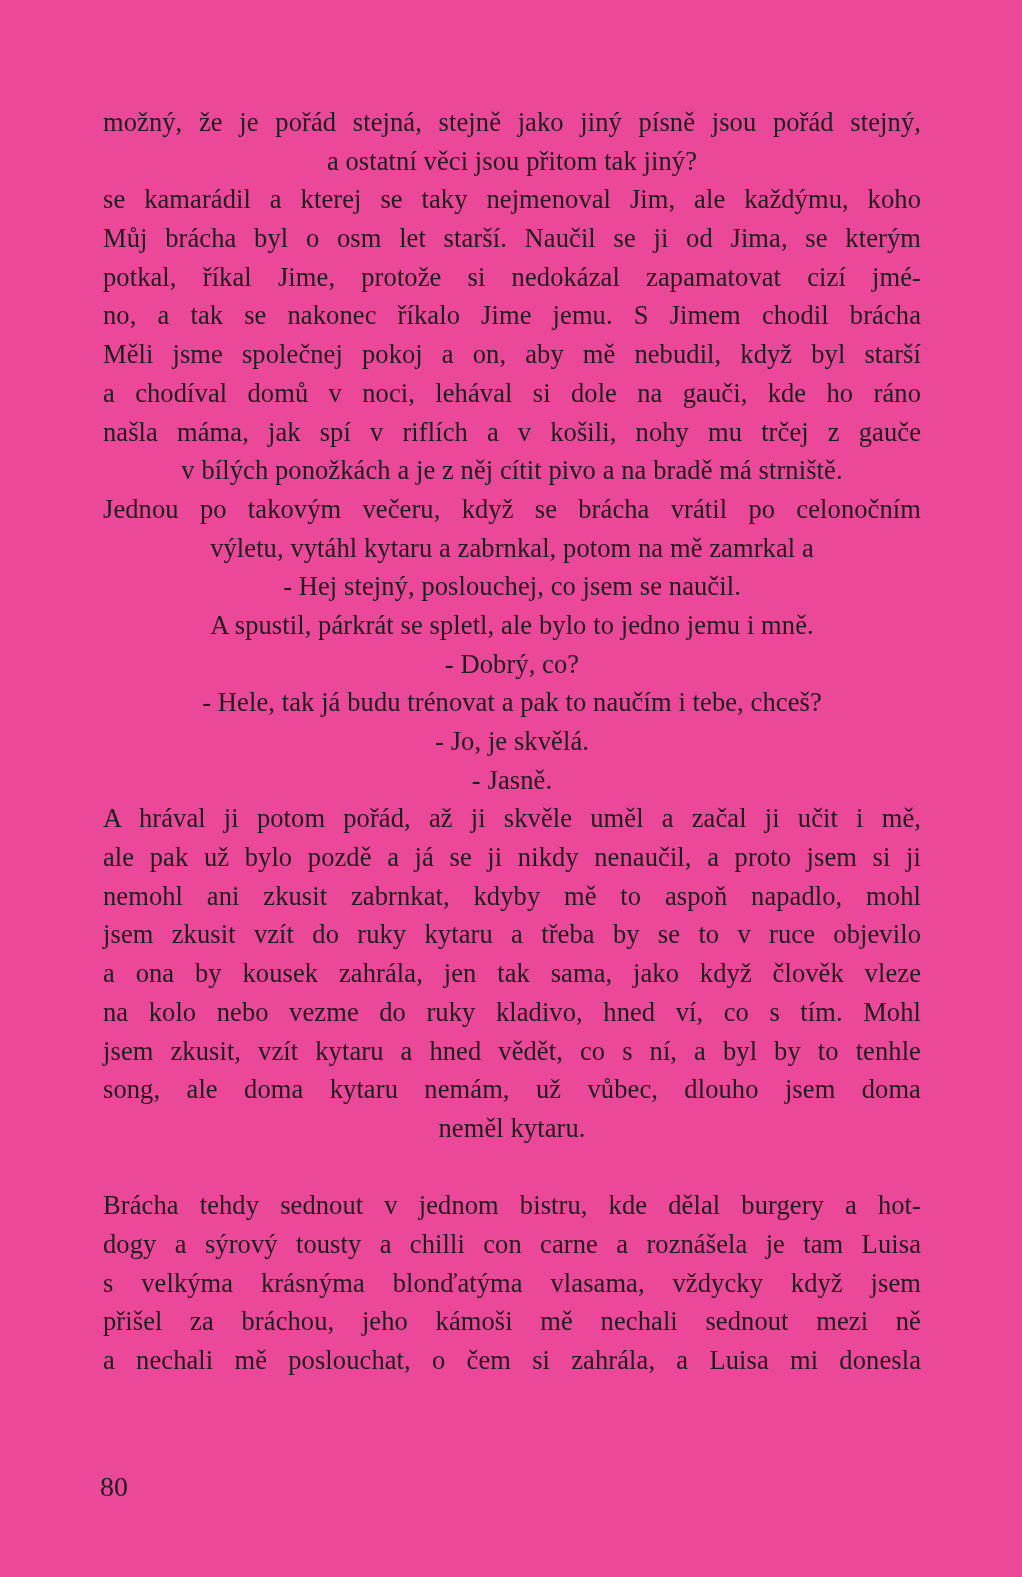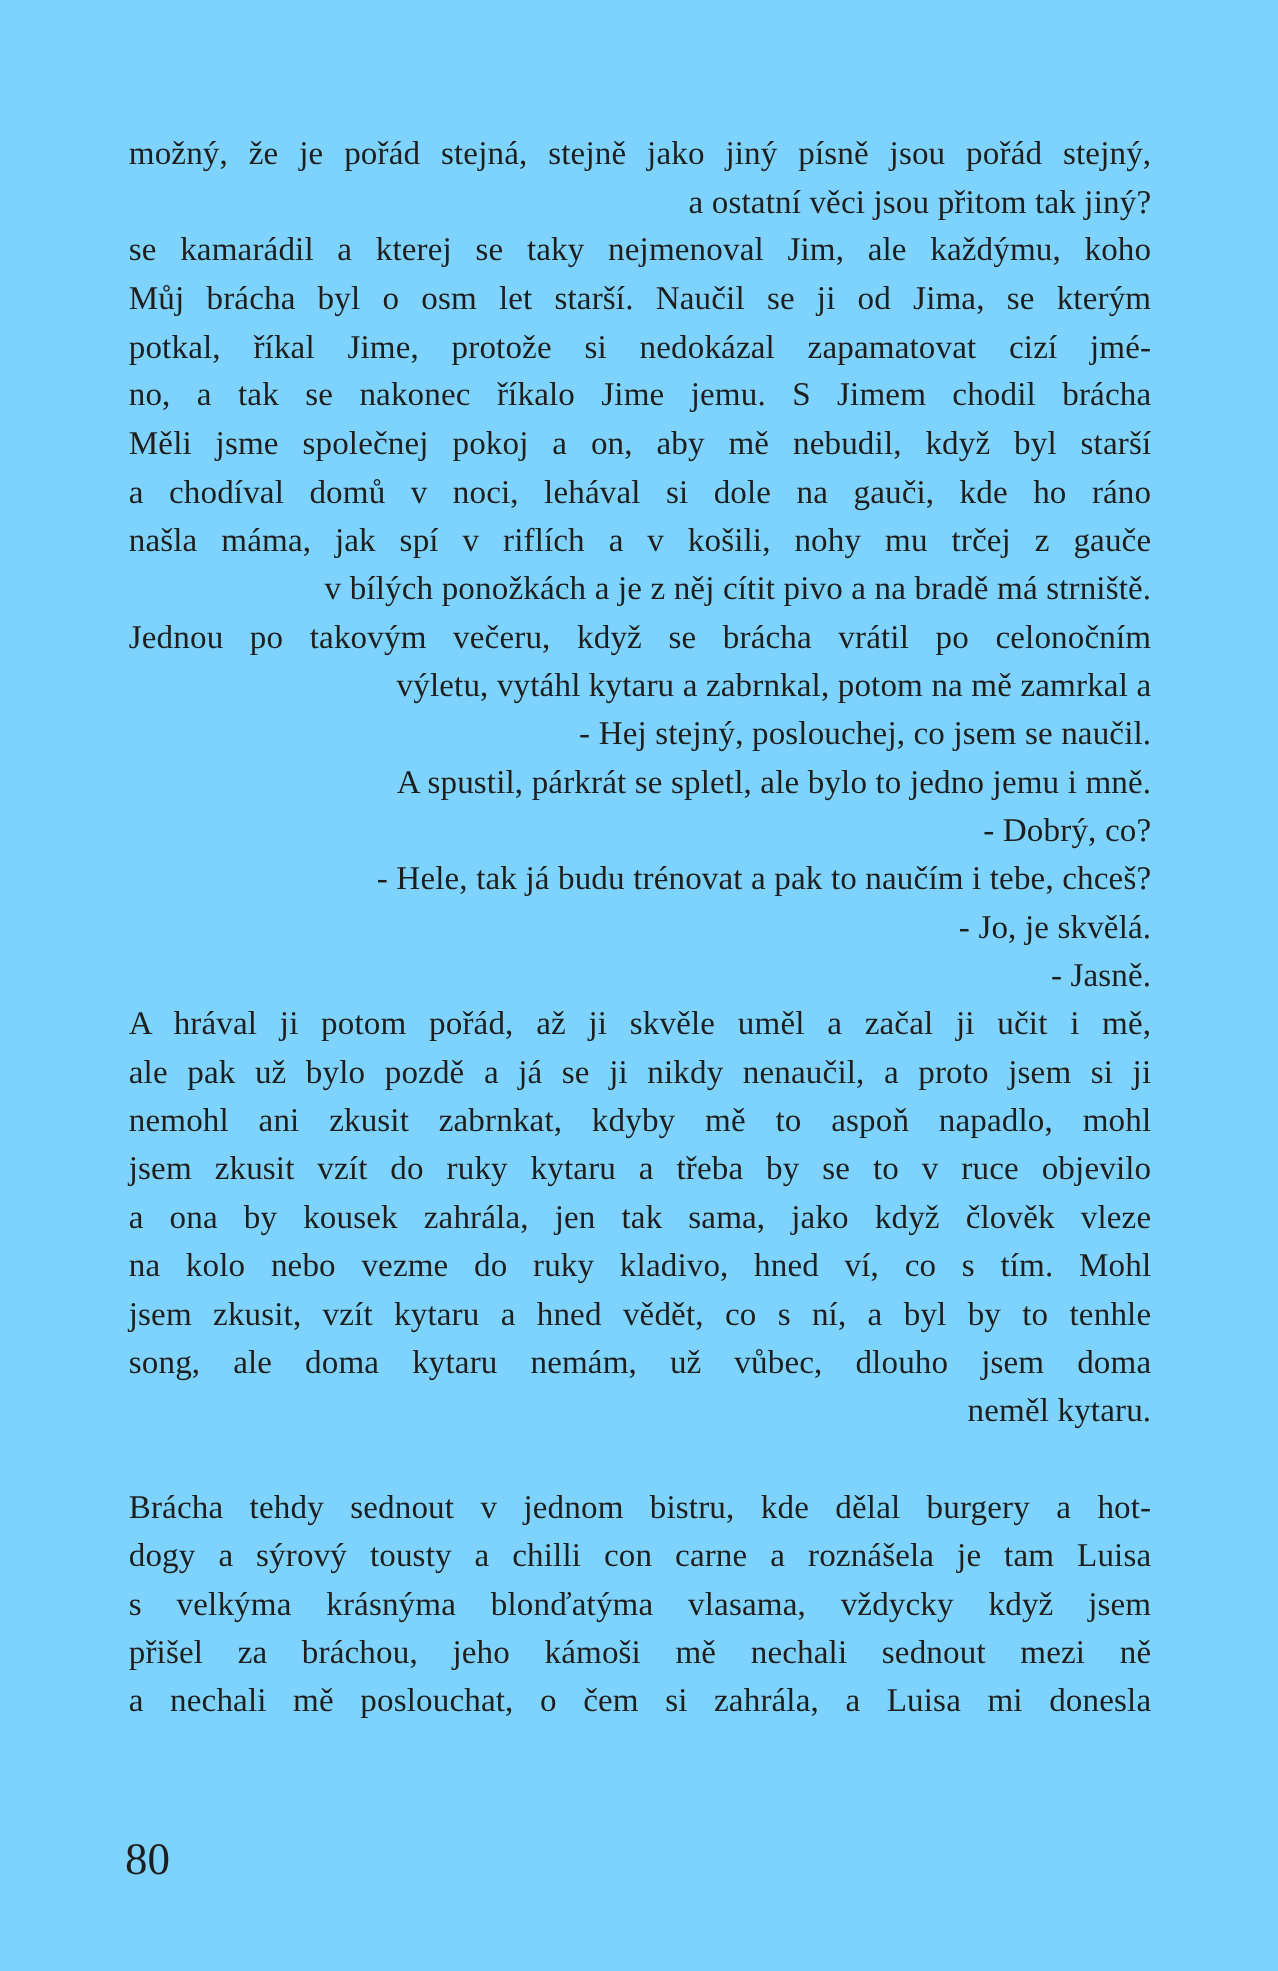--- a/index.html
+++ b/index.html
@@ -10,50 +10,50 @@
     width: 1022px;
     height: 1577px;
     background: #fcfcfb;
     position: relative;
     overflow: hidden;
     font-family: "Liberation Serif", "DejaVu Serif", serif;
   }
   .page {
     position: absolute;
     inset: 0;
-    background: #7dd3fc;
+    background: #ec4899;
   }
   .text-block {
     position: absolute;
     left: 103px;
     top: 103px;
     width: 818px;
     color: #1e1e1e;
     font-size: 26.5px;
     line-height: 38.7px;
   }
   .text-line {
     height: 38.7px;
     white-space: normal;
-    text-align: right;
+    text-align: center;
     letter-spacing: 0.1px;
   }
   .text-line.justified {
     text-align: justify;
     text-align-last: justify;
   }
   .text-line.blank {
     
   }
   .page-number {
     position: absolute;
     left: 100px;
     top: 1468px;
     color: #1e1e1e;
-    font-size: 36px;
+    font-size: 28px;
     line-height: 38.7px;
   }
 </style>
 </head>
 <body>
 
 <div class="page">
   <div class="text-block">
       <div class="text-line justified">možný, že je pořád stejná, stejně jako jiný písně jsou pořád stejný,</div>
       <div class="text-line">a ostatní věci jsou přitom tak jiný?</div>

